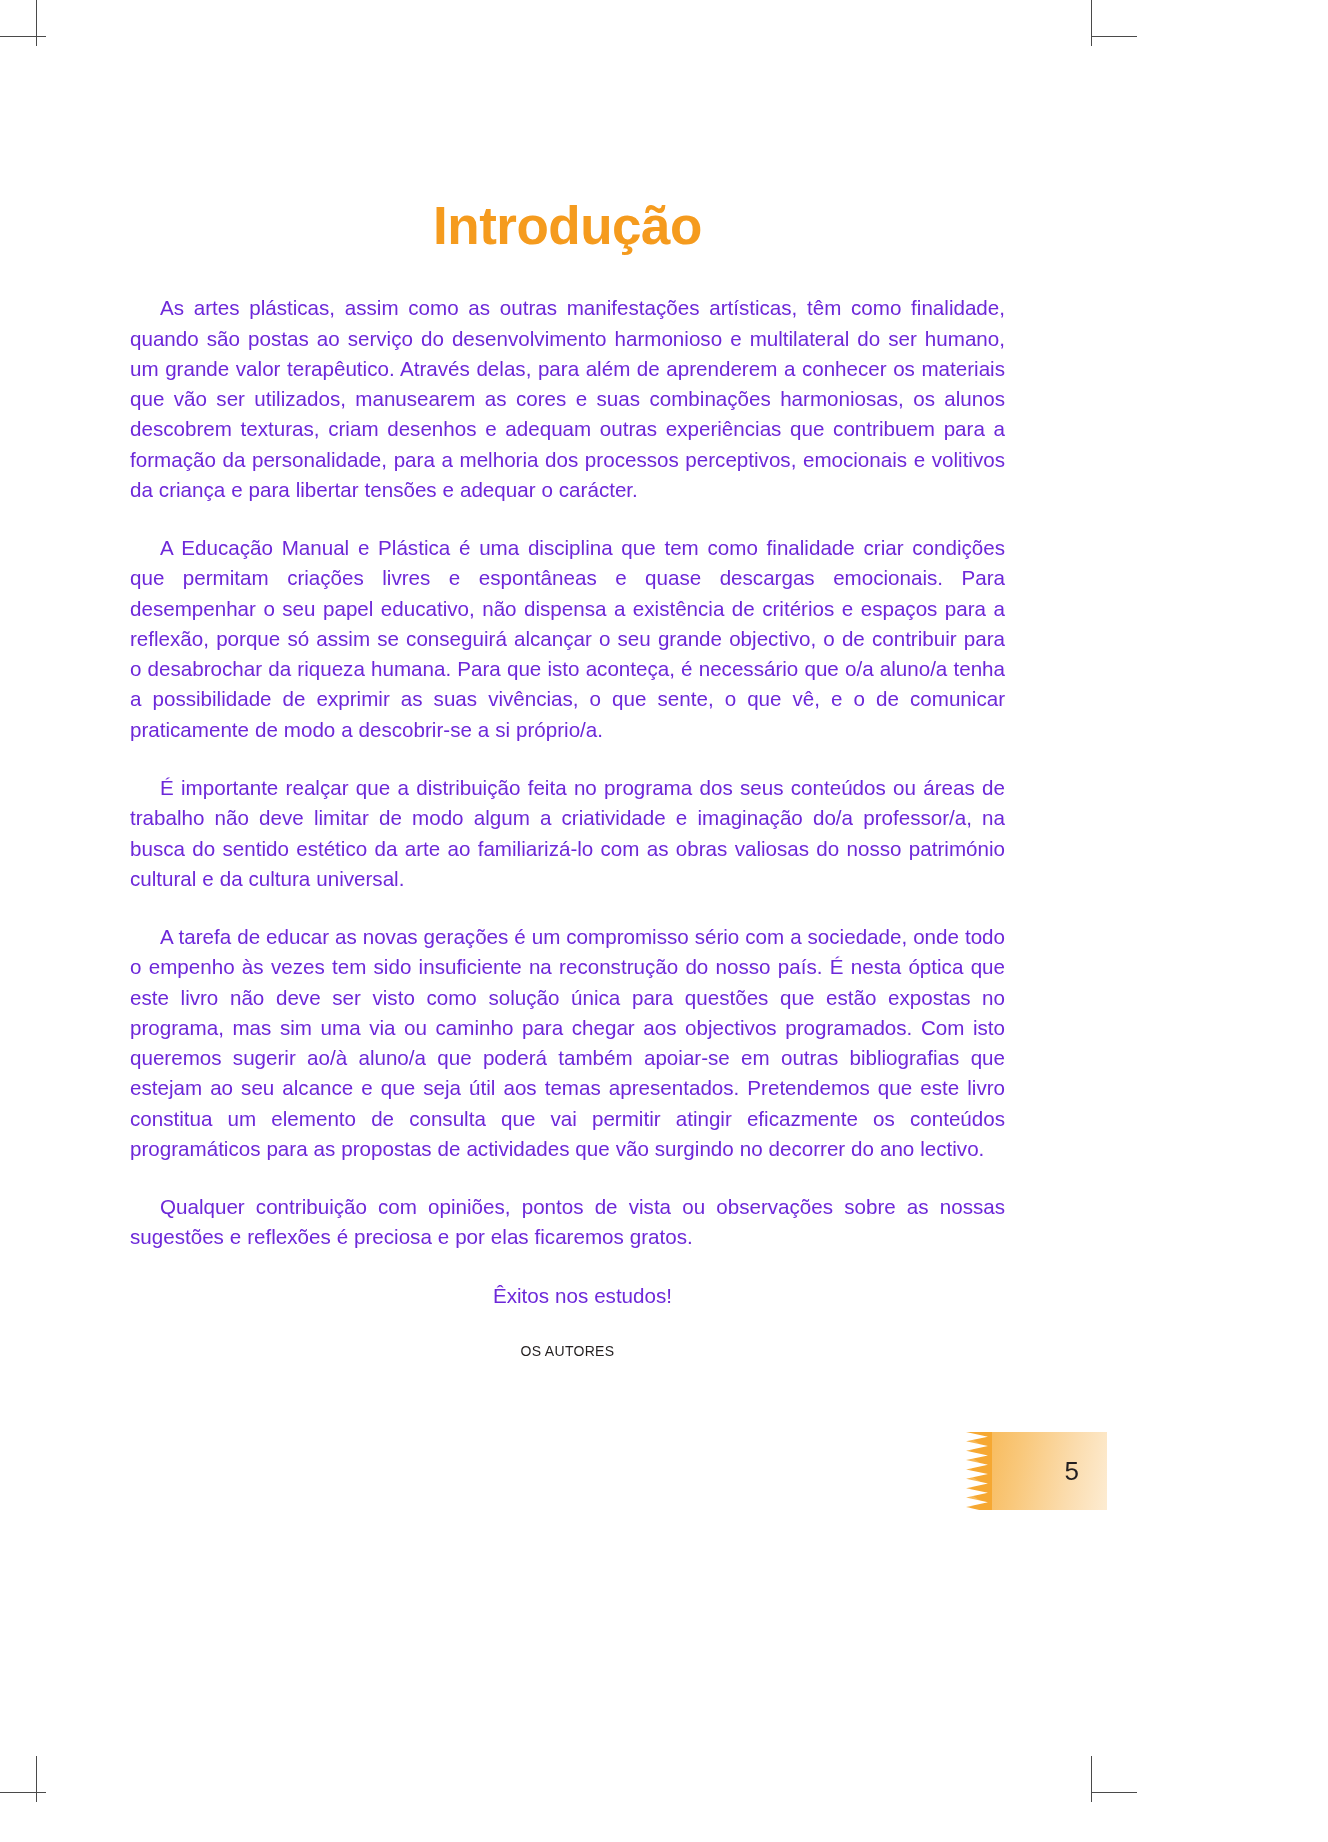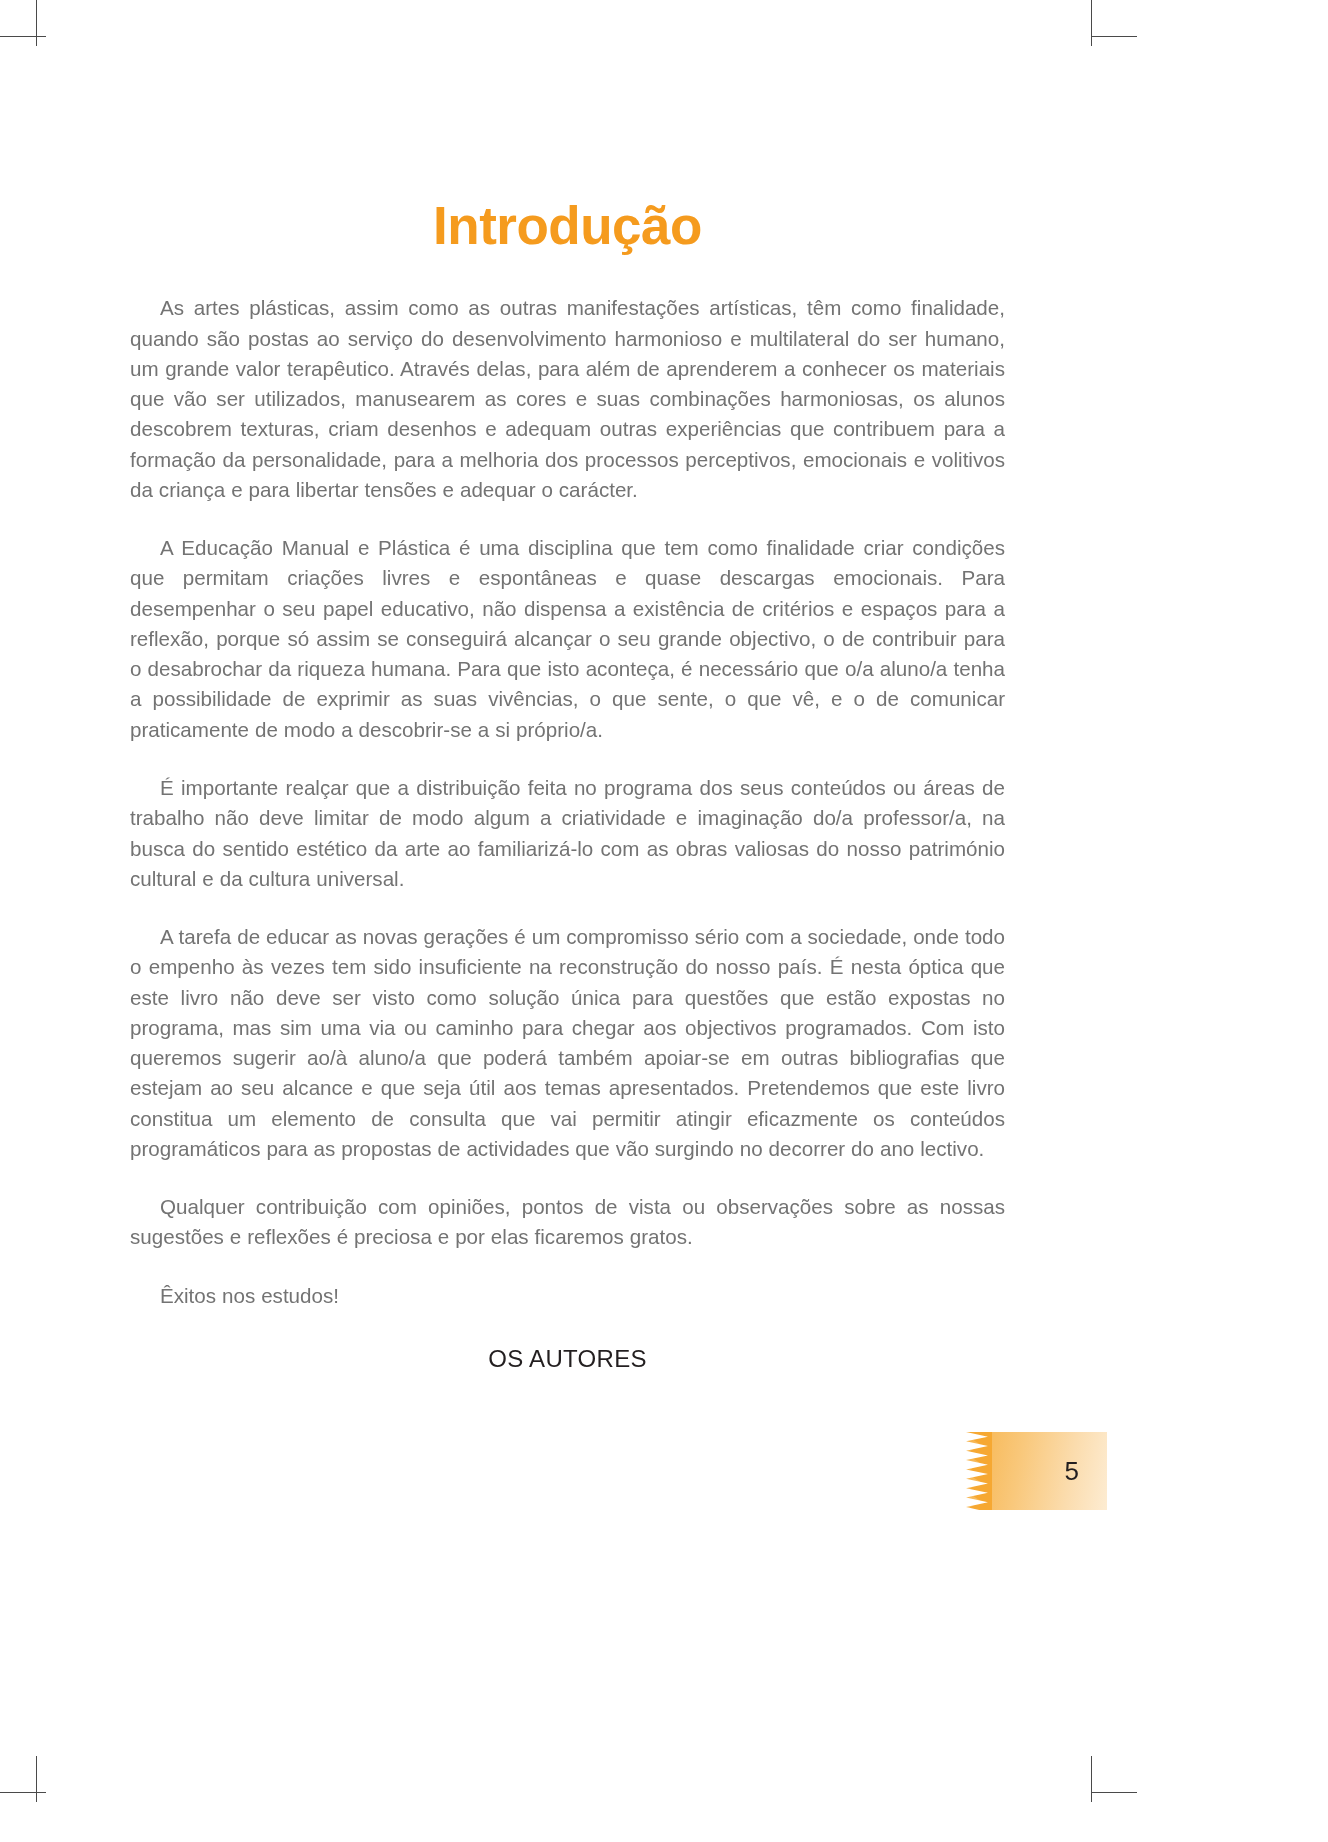--- a/index.html
+++ b/index.html
@@ -58,29 +58,29 @@
     margin: 0 0 38px 0;
     line-height: 1.1;
   }
 
   p.body-par {
     margin: 0 0 28px 0;
     font-size: 20.6px;
     line-height: 1.47;
     text-align: justify;
     text-indent: 30px;
-    color: #737373;
+    color: #6d28d9;
     font-stretch: condensed;
     word-spacing: 0.2px;
   }
-  p.no-justify { text-align: left; }
+  p.no-justify { text-align: center; }
 
   .signature {
     margin: 30px 0 0 0;
-    font-size: 24px;
+    font-size: 14px;
     line-height: 1.47;
     text-align: center;
     color: #231f20;
     letter-spacing: 0.3px;
   }
 
   
   .page-number-ribbon {
     position: absolute;
     left: 966px;

